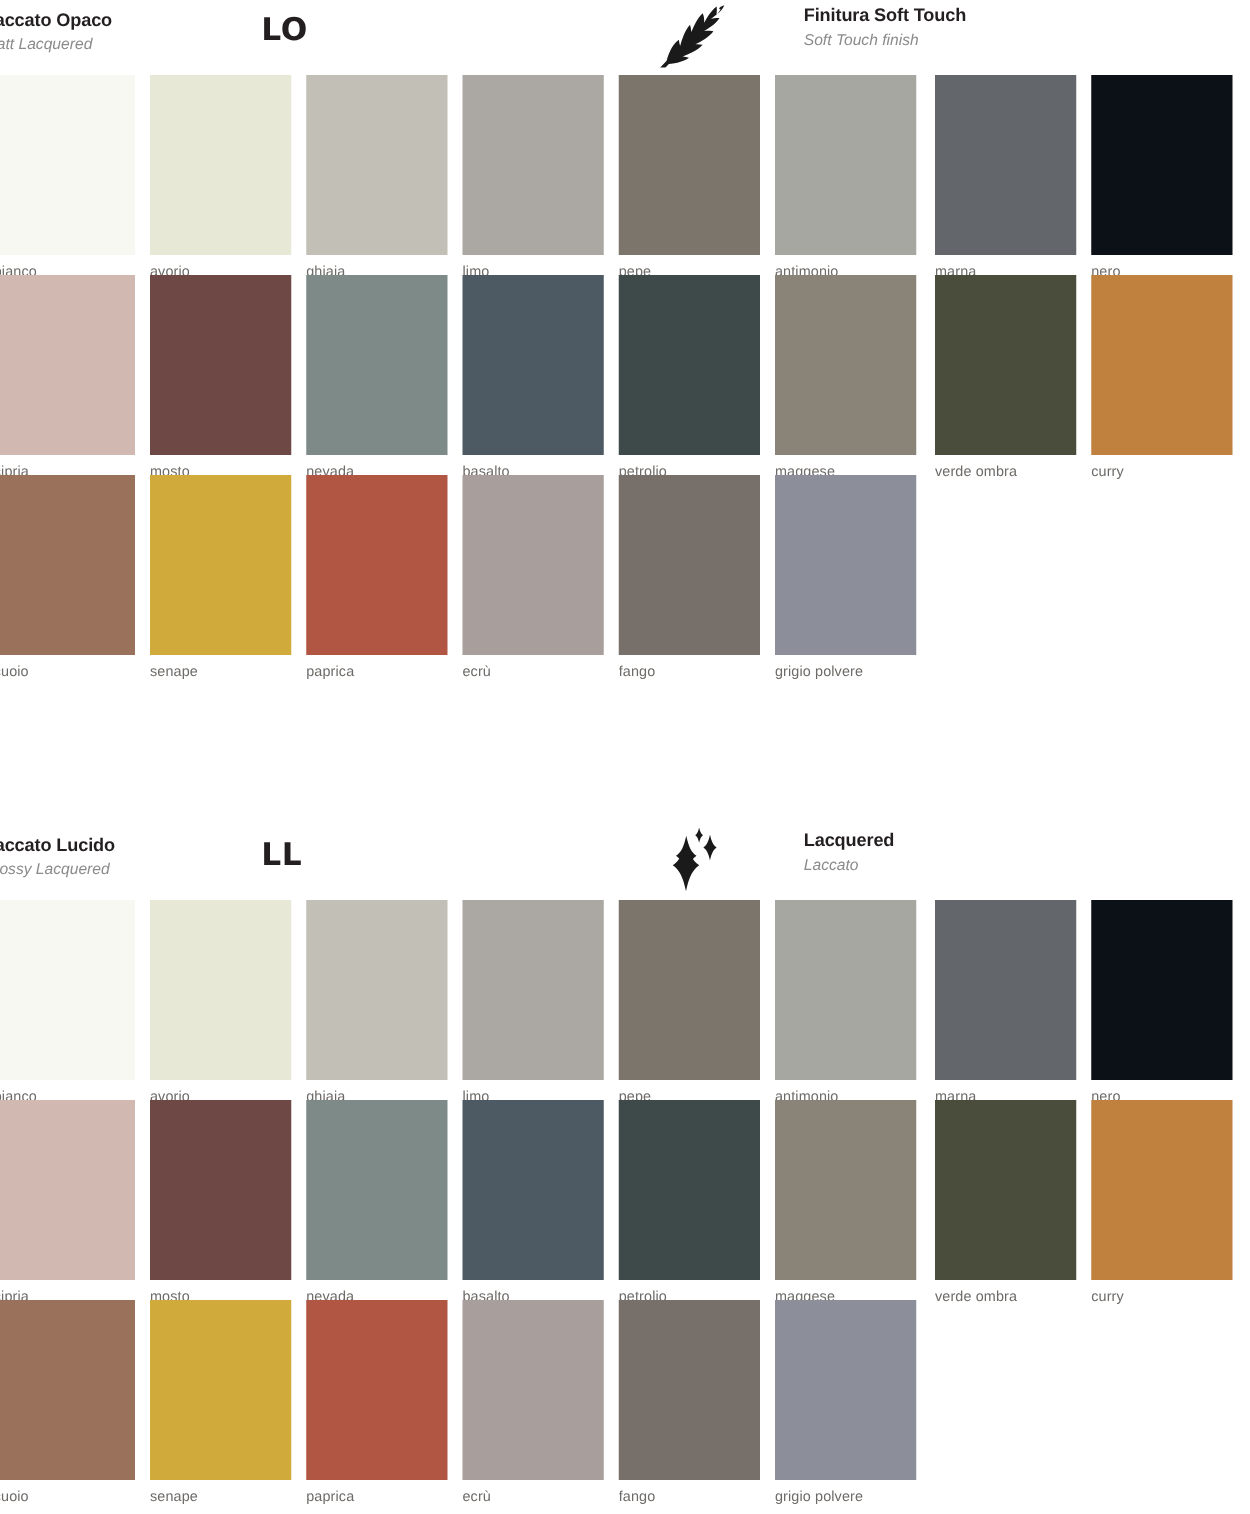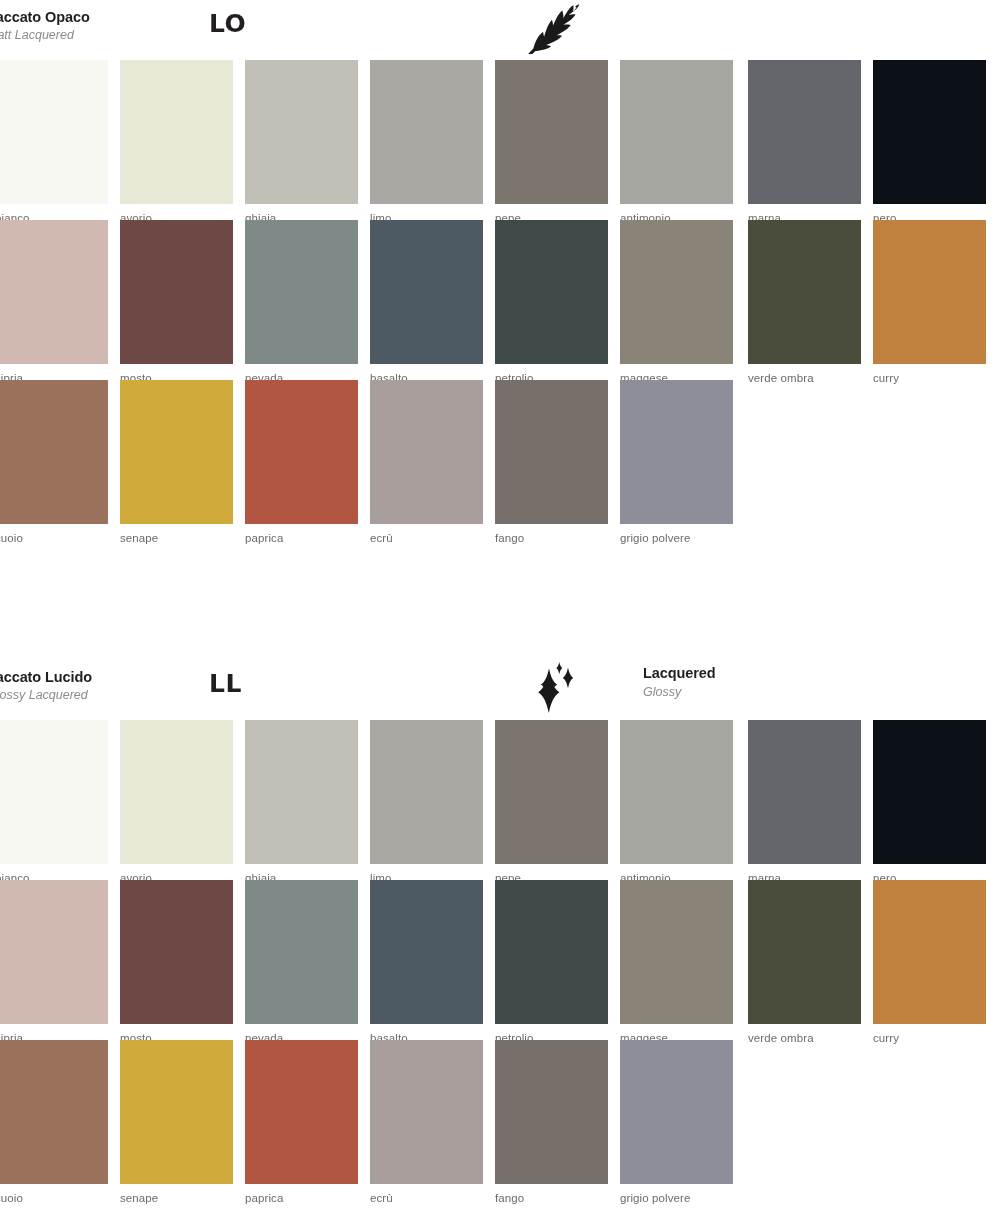--- a/index.html
+++ b/index.html
@@ -140,20 +140,24 @@
           <div class="finish-title-block">
             <div class="finish-name">Laccato Opaco</div>
             <div class="finish-name-en">Matt Lacquered</div>
           </div>
           <div class="finish-code">LO</div>
           <div class="effect-icon">
             <svg width="62" height="52" viewBox="0 0 62 52">
               <path fill="#1a1a1a" d="M55.5 2.2c-1.1 2.9-3.4 5.2-6.2 7.4-1.5 1.2-3.1 2.3-4.6 3.5.9-.2 1.8-.4 2.7-.5 1.5-.2 2.9-.3 4.2-.2-1.6 2.6-3.9 4.7-6.5 6.6-1.9 1.4-3.9 2.6-5.8 3.8 1.6-.2 3.2-.3 4.7-.2 1 .1 1.9.2 2.8.4-1.9 2.6-4.5 4.6-7.2 6.3-2.4 1.5-4.9 2.8-7.2 4.1 2-.1 3.9 0 5.7.4-2.2 2.6-5.2 4.5-8.3 6-2.6 1.3-5.2 2.3-7.6 3.3 1.8.2 3.5.5 5 1.1-2.6 2.1-6 3.2-9.3 3.9-2.4.5-4.7.8-6.8 1.1l-4.5 4.7c-.6.6-1.5.6-2.1 0-.6-.6-.6-1.5-.1-2.1l4.9-5.2c.6-2.4 1.5-5.1 2.8-7.8 1.6-3.4 3.9-6.7 7-9 .1 1.7.5 3.3 1 4.9.7-2.5 1.5-5.2 2.6-7.9 1.3-3.3 3-6.5 5.3-9 .6 1.9.9 3.8 1.1 5.7 1-2.5 2.1-5.1 3.5-7.6 1.5-2.8 3.3-5.4 5.6-7.4.4 1 .7 2 .9 3 .2 1.5.3 3 .3 4.6 1.1-2 2.3-4.1 3.6-6.1 1.8-2.7 3.8-5.1 6.3-6.9.2 1.4.2 2.9.1 4.4-.1.9-.2 1.8-.4 2.7 1.2-1.5 2.3-3.1 3.5-4.6C49.8 5.2 52.2 3 55.5 2.2z"></path>
             </svg>
           </div>
+          <div class="effect-title-block">
+            <div class="effect-name">Finitura Soft Touch</div>
+            <div class="effect-name-en">Soft Touch finish</div>
+          </div>
         </div>
         <div class="swatch-grid">
           <div class="swatch-row">
             <div class="swatch-cell" style="left: -5px;">
               <div class="swatch-chip" style="background: rgb(248, 248, 242);"></div>
               <div class="swatch-label">bianco</div>
             </div>
             <div class="swatch-cell" style="left: 120px;">
               <div class="swatch-chip" style="background: rgb(232, 232, 215);"></div>
               <div class="swatch-label">avorio</div>
@@ -255,21 +259,21 @@
           <div class="effect-icon">
             <svg width="62" height="52" viewBox="0 0 62 52">
               <path fill="#1a1a1a" d="M25 6.5c1.9 8.7 4.1 13.4 8.2 16.1-4.1 2.7-6.3 7.4-8.2 16.1-1.9-8.7-4.1-13.4-8.2-16.1 4.1-2.7 6.3-7.4 8.2-16.1z"></path>
               <path fill="#1a1a1a" d="M24.8 17.5c2.4 11.2 5.3 17.2 10.6 20.7-5.3 3.5-8.2 9.5-10.6 20.7-2.4-11.2-5.3-17.2-10.6-20.7 5.3-3.5 8.2-9.5 10.6-20.7z" transform="translate(0,-8)"></path>
               <path fill="#1a1a1a" d="M44 5.5c1.2 5.6 2.6 8.6 5.3 10.4-2.7 1.8-4.1 4.8-5.3 10.4-1.2-5.6-2.6-8.6-5.3-10.4 2.7-1.8 4.1-4.8 5.3-10.4z"></path>
               <path fill="#1a1a1a" d="M35.3 0c.7 3.3 1.5 5 3.1 6.1-1.6 1.1-2.4 2.8-3.1 6.1-.7-3.3-1.5-5-3.1-6.1 1.6-1.1 2.4-2.8 3.1-6.1z"></path>
             </svg>
           </div>
           <div class="effect-title-block">
             <div class="effect-name">Lacquered</div>
-            <div class="effect-name-en">Glossy</div>
+            <div class="effect-name-en">Laccato</div>
           </div>
         </div>
         <div class="swatch-grid">
           <div class="swatch-row">
             <div class="swatch-cell" style="left: -5px;">
               <div class="swatch-chip" style="background: rgb(248, 248, 242);"></div>
               <div class="swatch-label">bianco</div>
             </div>
             <div class="swatch-cell" style="left: 120px;">
               <div class="swatch-chip" style="background: rgb(232, 232, 215);"></div>

